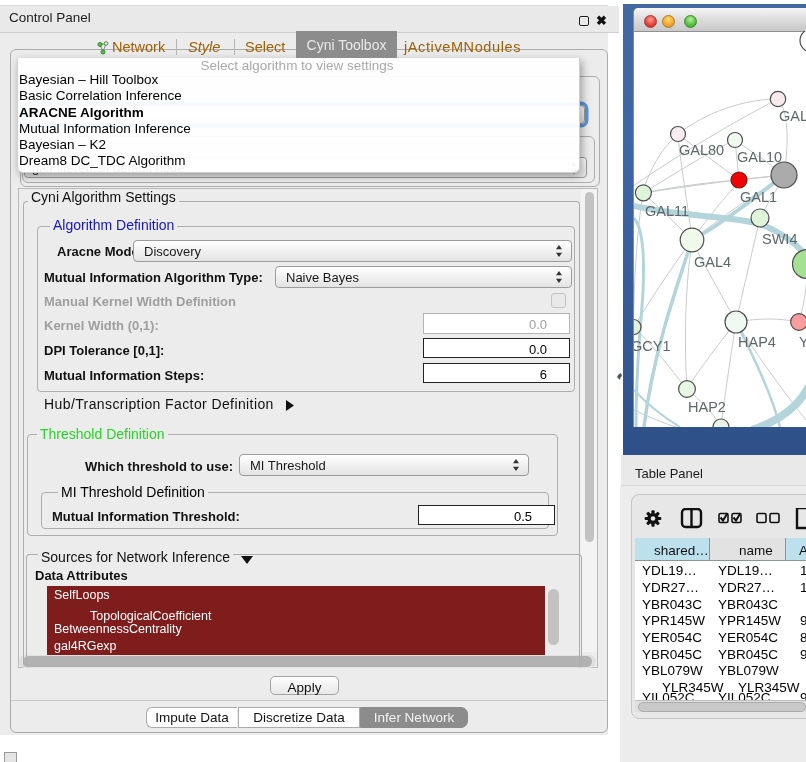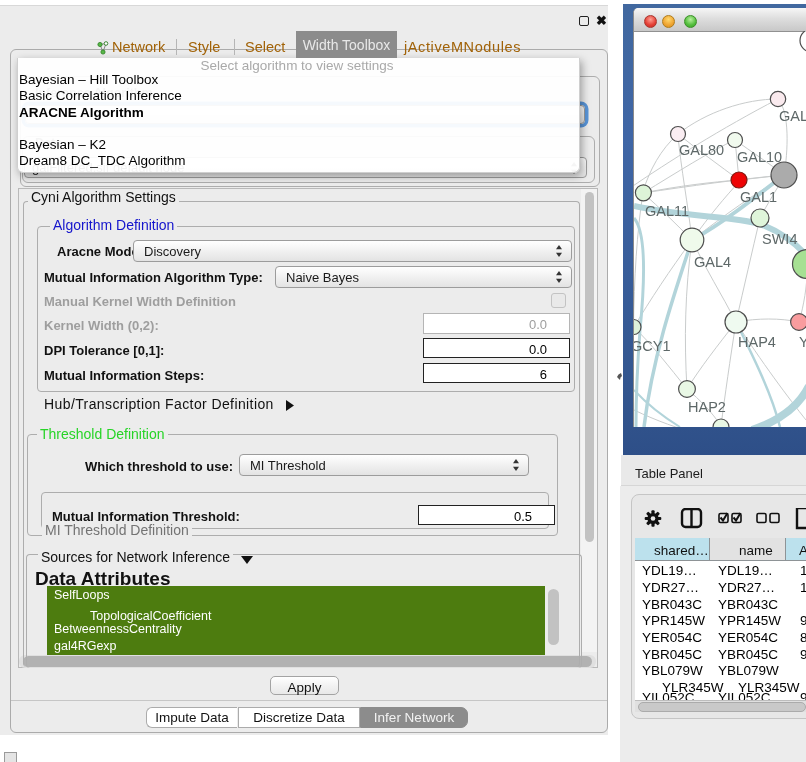--- a/index.html
+++ b/index.html
@@ -38,21 +38,21 @@
   .vsb{position:absolute;background:#f3f3f3;}
   .vsb .th{position:absolute;background:#b9b9b9;border-radius:6px;}
   
   .grp{position:absolute;border:1px solid #adadad;border-radius:4px;}
   .grplbl{position:absolute;font-size:14px;background:#ececec;padding:0 3px;white-space:nowrap;}
   .blbl{position:absolute;font-size:13px;font-weight:bold;color:#111;white-space:nowrap;}
   .gray{color:#9e9e9e;}
   .tf{position:absolute;background:#fff;font-size:13px;text-align:right;}
   .tf span{position:absolute;right:22px;top:3px;}
   
-  #attrlist{left:47px;top:586px;width:498px;height:69px;background:#4d7c0f;}
+  #attrlist{left:47px;top:586px;width:498px;height:69px;background:#7f1d1d;}
   #attrlist div{position:absolute;left:7px;font-size:12.5px;color:#fff;white-space:nowrap;}
   
   #applybtn{left:270px;top:676px;width:67px;height:17px;border:1px solid #a3a3a3;border-radius:5px;
             background:linear-gradient(#ffffff,#f1f1f1 55%,#e8e8e8);text-align:center;}
   #applybtn span{font-size:13.5px;color:#111;position:relative;top:1px;}
   
   .seg{position:absolute;top:707px;height:19px;border:1px solid #ababab;background:#fff;font-size:13.5px;color:#111;text-align:center;}
   
   #bluebg{left:623px;top:4px;width:183px;height:451px;background:linear-gradient(#41689f,#3f66a6 30%,#33568f 85%,#2e4f88);}
   #macwin{left:633px;top:8px;width:173px;height:419px;background:#fff;border-radius:5px 0 0 0;border-left:1px solid #8a8a8a;}
@@ -238,33 +238,36 @@
       <span class="c1">YIL052C</span>
       <span class="c2">YIL052C</span>
       <span class="c3">9.</span>
     </div>
 </div>
 <div class="abs" style="left:635px;top:700px;width:171px;height:11px;background:#e0e0e0;border-top:1px solid #bdbdbd;">
   <div style="position:absolute;left:3px;top:1px;width:166px;height:8px;background:#c9c9c9;border:1px solid #ababab;border-radius:5px;"></div>
 </div>
 
 <div class="abs" id="cpwin">
+  <div class="abs" id="cptitle">
+      <span class="t">Control Panel</span>
+    </div>
   <div class="abs" id="btnfloat"></div>
   <div class="abs" id="btnclose">✖</div>
   <div class="abs" id="seltab">
-      <span>Width Toolbox</span>
+      <span>Cyni Toolbox</span>
     </div>
   <svg class="abs" id="netico" style="left:96px;top:35px;z-index:5;" width="14" height="14" viewBox="0 0 14 14">
     <path d="M4 3.5 L10 2.5 M4 3.5 L7 11 M10 2.5 L7 11" stroke="#888" stroke-width="1" fill="none"></path>
     <circle cx="4" cy="3.5" r="2.1" fill="#57b847" stroke="#2c7d22" stroke-width="0.8"></circle>
     <circle cx="10" cy="2.5" r="1.8" fill="#fff" stroke="#2c7d22" stroke-width="0.9"></circle>
     <circle cx="7" cy="11" r="2.1" fill="#57b847" stroke="#2c7d22" stroke-width="0.8"></circle>
   </svg>
   <span class="tabtxt" style="left:112px;">Network</span>
-  <span class="tabtxt" style="left:188px;">Style</span>
+  <span class="tabtxt" style="left:188px;font-style:italic;">Style</span>
   <span class="tabtxt" style="left:245px;">Select</span>
   <span class="tabtxt" style="left:404px;letter-spacing:0.6px;">jActiveMNodules</span>
   <div class="tabsep" style="left:176px;"></div>
   <div class="tabsep" style="left:234px;"></div>
   <div class="abs" id="tabpanel"></div>
 </div>
 
   <div class="grp" style="left:20px;top:76px;width:578px;height:109px;border-radius:6px;"></div>
   <div class="grp" style="left:22px;top:136px;width:571px;height:45px;border-radius:6px;"></div>
   <span class="ghostlbl" style="left:35px;top:86px;">Inference Algorithm</span>
@@ -278,20 +281,21 @@
         <path d="M4 13 L1 8.8 L7 8.8 Z" fill="#555"></path>
       </svg>
     </span>
   </div>
   <span class="abs" id="phint">Select algorithm to view settings</span>
 
   <div class="abs" id="popup">
     <div style="top:14px;">Bayesian – Hill Toolbox</div>
     <div style="top:30px;">Basic Correlation Inference</div>
     <div style="top:46.5px;font-weight:bold;">ARACNE Algorithm</div>
+    <div style="top:62.5px;">Mutual Information Inference</div>
     <div style="top:78.5px;">Bayesian – K2</div>
     <div style="top:94.5px;">Dream8 DC_TDC Algorithm</div>
   </div>
 
   <div class="abs" id="scrollpane"></div>
   <div class="vsb" style="left:581px;top:189px;width:16px;height:463px;">
     <div class="th" style="left:4px;top:3px;width:9px;height:350px;background:#c2c2c2;"></div>
   </div>
   <div class="vsb" style="left:19px;top:655px;width:577px;height:13px;background:#e0e0e0;border-radius:6px;">
     <div class="th" style="left:4px;top:1px;width:569px;height:11px;background:#b2b2b2;"></div>
@@ -318,21 +322,21 @@
     <span class="cv" style="top:3px;">Naive Bayes</span>
     <span class="ar" style="top:2px;">
       <svg width="8" height="16" viewBox="0 0 8 16">
         <path d="M4 2 L7 6.2 L1 6.2 Z" fill="#333"></path>
         <path d="M4 14 L1 9.8 L7 9.8 Z" fill="#333"></path>
       </svg>
     </span>
   </div>
   <span class="blbl gray" style="left:44px;top:294px;">Manual Kernel Width Definition</span>
   <div class="abs" style="left:551px;top:293px;width:13px;height:13px;border:1px solid #c3c3c3;border-radius:3px;background:#e9e9e9;"></div>
-  <span class="blbl gray" style="left:44px;top:318px;">Kernel Width (0,2):</span>
+  <span class="blbl gray" style="left:44px;top:318px;">Kernel Width (0,1):</span>
   <div class="tf" style="left:423px;top:313px;width:145px;height:19px;border:1px solid #b5b5b5;">
     <span style="color:#9e9e9e;">0.0</span>
   </div>
   <span class="blbl" style="left:44px;top:343px;">DPI Tolerance [0,1]:</span>
   <div class="tf" style="left:423px;top:338px;width:145px;height:18px;border:1.5px solid #222;">
     <span>0.0</span>
   </div>
   <span class="blbl" style="left:44px;top:368px;">Mutual Information Steps:</span>
   <div class="tf" style="left:423px;top:363px;width:145px;height:18px;border:1.5px solid #222;">
     <span>6</span>
@@ -349,32 +353,32 @@
   <div class="combo" style="left:239px;top:454px;width:288px;height:20px;">
     <span class="cv" style="top:3px;">MI Threshold</span>
     <span class="ar" style="top:2px;">
       <svg width="8" height="16" viewBox="0 0 8 16">
         <path d="M4 2 L7 6.2 L1 6.2 Z" fill="#333"></path>
         <path d="M4 14 L1 9.8 L7 9.8 Z" fill="#333"></path>
       </svg>
     </span>
   </div>
   <div class="grp" style="left:41px;top:492px;width:506px;height:35px;"></div>
-  <span class="grplbl" style="left:42px;top:484px;color:#737373;margin-top:38px;">MI Threshold Definition</span>
+  <span class="grplbl" style="left:58px;top:484px;color:#000000;">MI Threshold Definition</span>
   <span class="blbl" style="left:52px;top:509px;">Mutual Information Threshold:</span>
   <div class="tf" style="left:418px;top:505px;width:135px;height:18px;border:1.5px solid #222;">
     <span>0.5</span>
   </div>
 
   <div class="grp" style="left:26px;top:554px;width:554px;height:113px;border-bottom:none;"></div>
   <span class="grplbl" style="left:38px;top:549px;color:#111;">Sources for Network Inference</span>
   <svg class="abs" style="left:240px;top:555px;" width="14" height="10" viewBox="0 0 14 10">
     <path d="M1 1 L13 1 L7 9 Z" fill="#111"></path>
   </svg>
-  <span class="blbl" style="left:35px;top:568px;font-size:19px;">Data Attributes</span>
+  <span class="blbl" style="left:35px;top:568px;font-size:13px;">Data Attributes</span>
   <div class="abs" id="attrlist">
     <div style="top:2px;">SelfLoops</div>
     <div style="top:23px;margin-left:36px;">TopologicalCoefficient</div>
     <div style="top:36px;">BetweennessCentrality</div>
     <div style="top:53px;">gal4RGexp</div>
   </div>
   <div class="vsb" style="left:545px;top:586px;width:18px;height:69px;background:#ececec;">
     <div class="th" style="left:3px;top:3px;width:11px;height:56px;background:#c2c2c2;"></div>
   </div>
 

